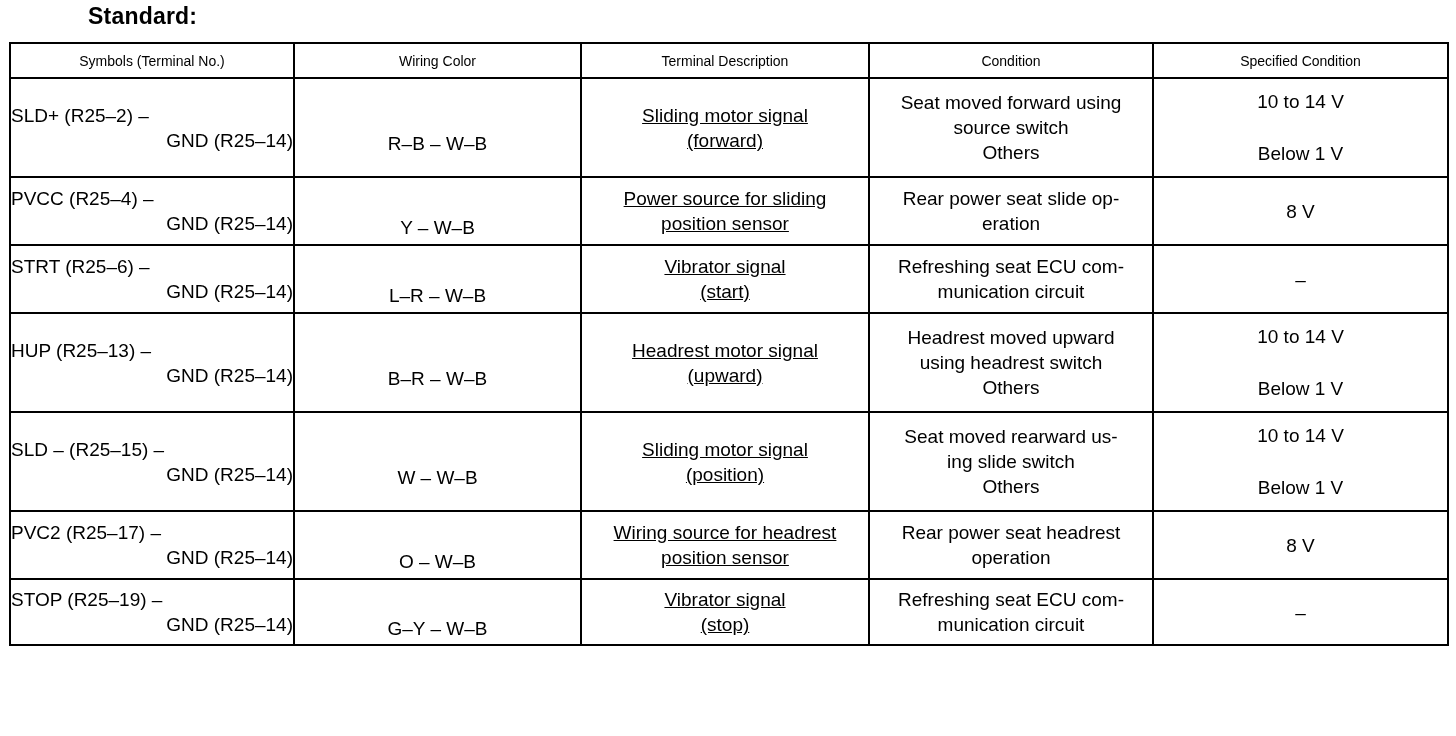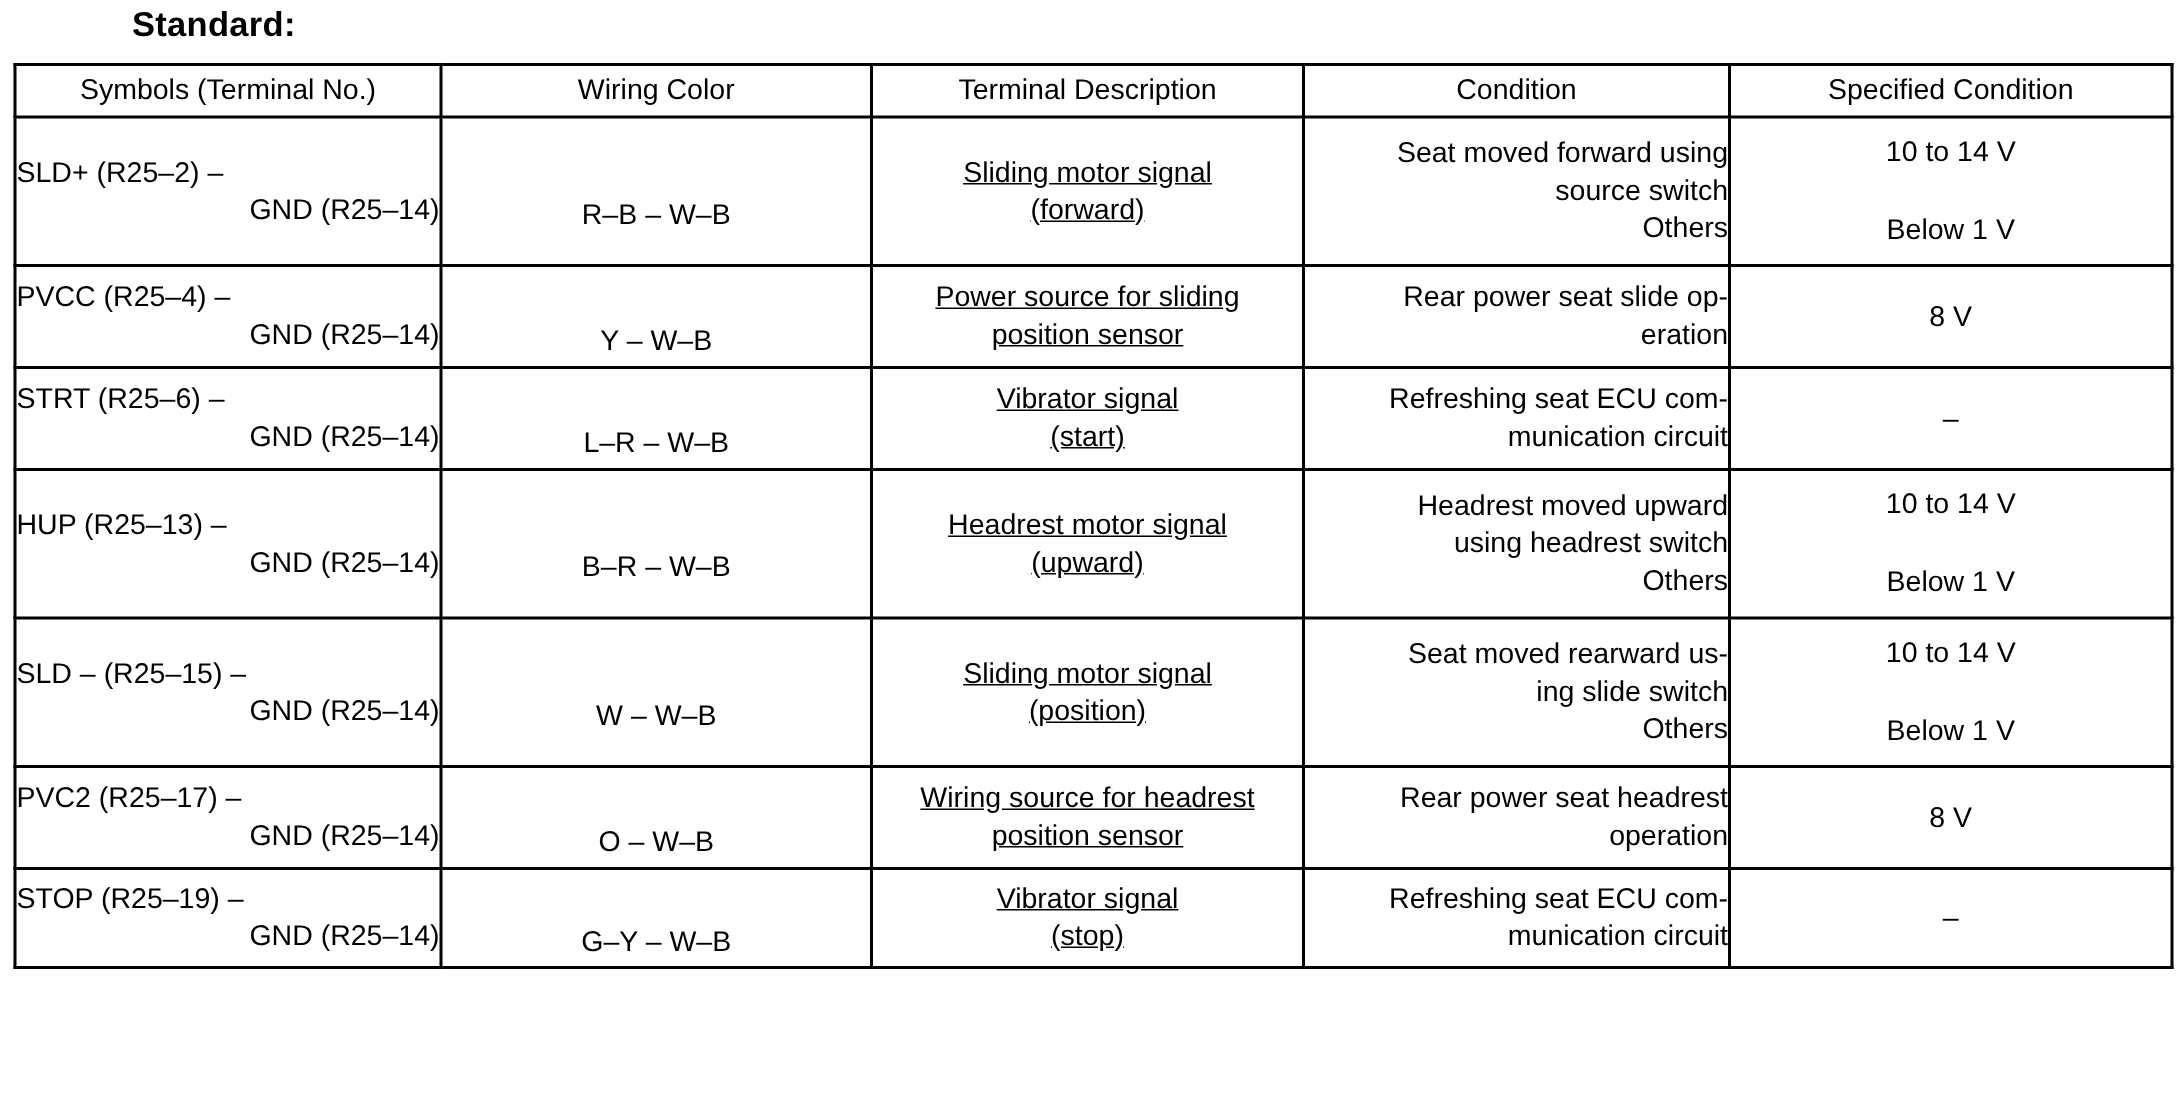--- a/index.html
+++ b/index.html
@@ -56,21 +56,21 @@
   col.c3 { width: 284px; }
   col.c4 { width: 295px; }
 
   thead td {
     height: 33px;
     text-align: center;
   }
   .hdr-txt {
     display: block;
     text-align: center;
-    font-size: 19px;
+    font-size: 14px;
     line-height: 24px;
   }
 
   
   .sym-cell { padding: 6px 10px 6px 10px; }
   .sym-line1 {
     display: block;
     text-align: left;
     white-space: nowrap;
   }
@@ -90,21 +90,21 @@
   
   .desc-cell {
     text-align: center;
     padding: 4px 8px;
     text-decoration: underline;
   }
   .desc-line { display: block; }
 
   
   .cond-cell {
-    text-align: right;
+    text-align: center;
     padding: 4px 9px;
   }
   .cond-line { display: block; }
 
   
   .spec-cell {
     text-align: center;
     padding: 4px 8px;
   }
   .spec-line { display: block; }

